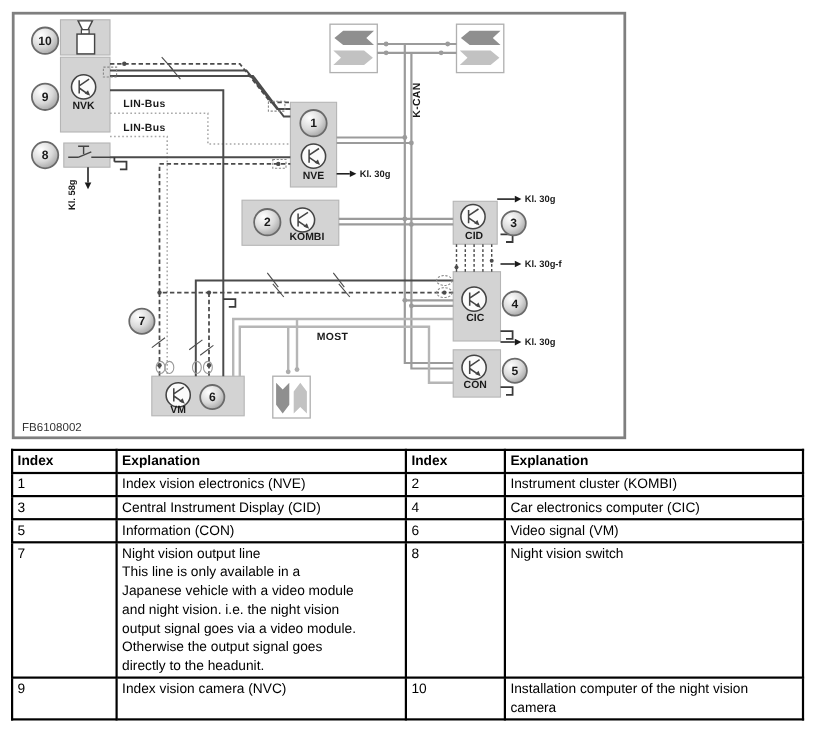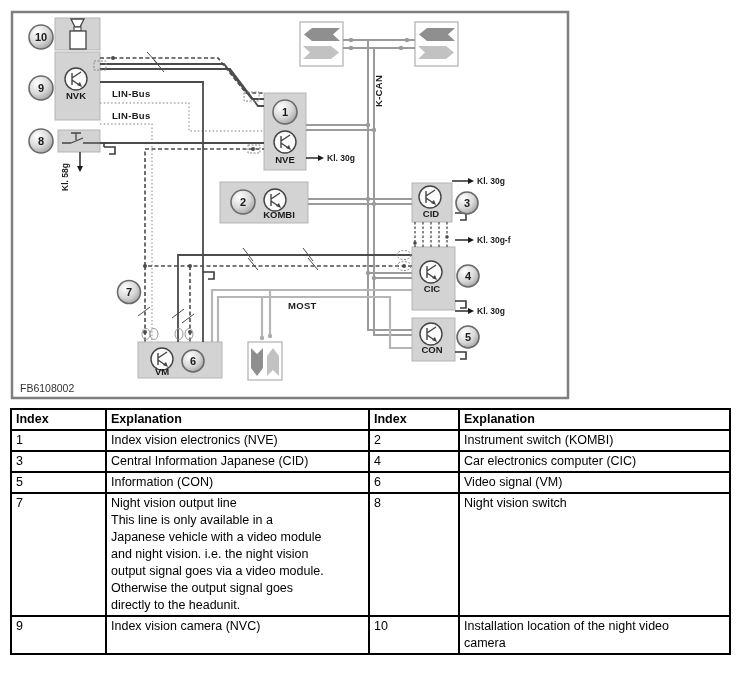--- a/index.html
+++ b/index.html
@@ -289,25 +289,25 @@
       <th>Explanation</th>
       <th>Index</th>
       <th>Explanation</th>
     </tr>
   </thead>
   <tbody>
     <tr>
       <td>1</td>
       <td>Index vision electronics (NVE)</td>
       <td>2</td>
-      <td>Instrument switch (KOMBI)</td>
+      <td>Instrument cluster (KOMBI)</td>
     </tr>
     <tr>
       <td>3</td>
-      <td>Central Information Japanese (CID)</td>
+      <td>Central Instrument Display (CID)</td>
       <td>4</td>
       <td>Car electronics computer (CIC)</td>
     </tr>
     <tr>
       <td>5</td>
       <td>Information (CON)</td>
       <td>6</td>
       <td>Video signal (VM)</td>
     </tr>
     <tr>
@@ -319,19 +319,19 @@
 output signal goes via a video module.
 Otherwise the output signal goes
 directly to the headunit.</td>
       <td>8</td>
       <td>Night vision switch</td>
     </tr>
     <tr>
       <td>9</td>
       <td>Index vision camera (NVC)</td>
       <td>10</td>
-      <td>Installation location of the night video
+      <td>Installation computer of the night vision
 camera</td>
     </tr>
   </tbody>
 </table>
 
 </div>
 
 </body></html>

